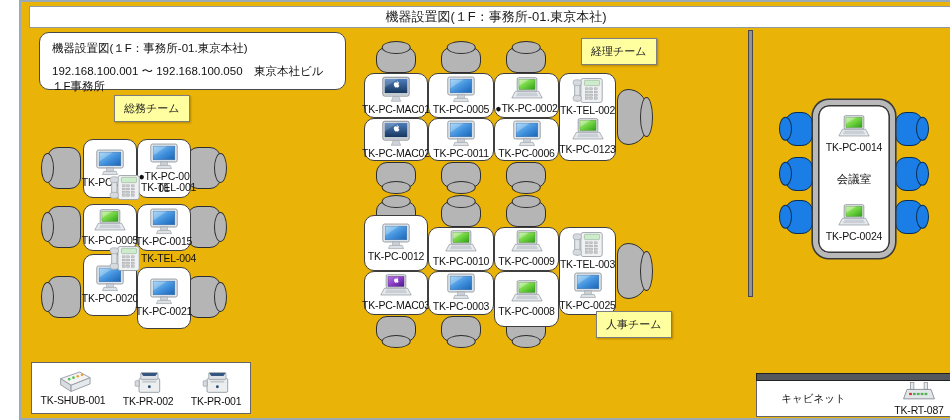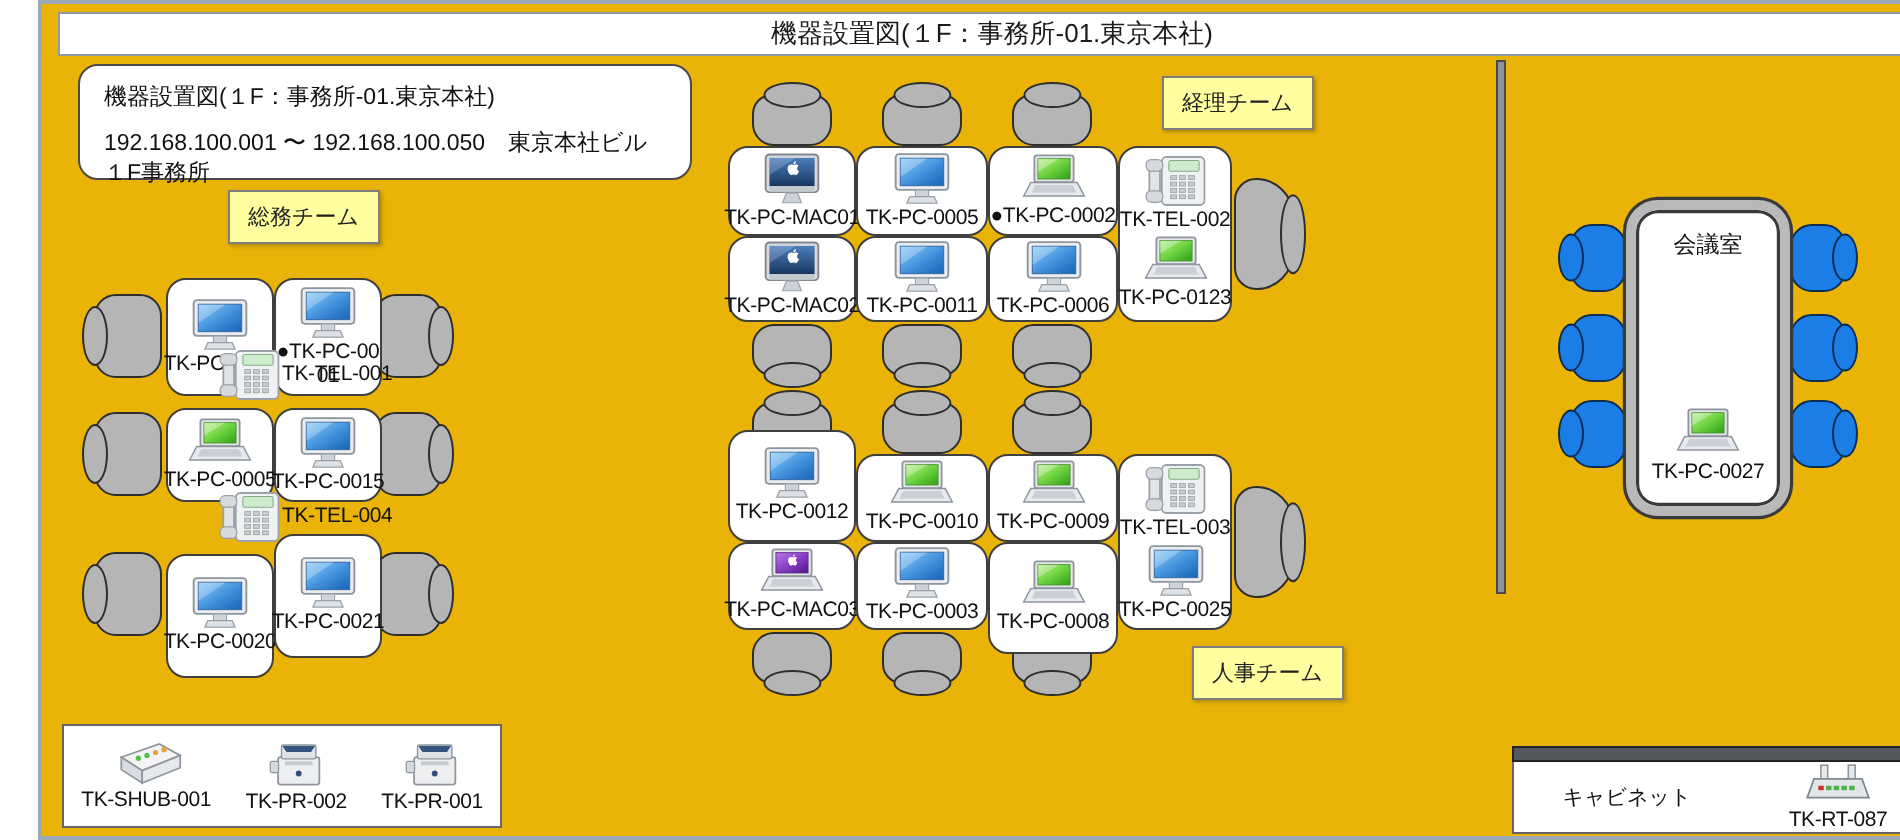--- a/index.html
+++ b/index.html
@@ -83,21 +83,21 @@
 
   <div class="titlebar">機器設置図(１F：事務所-01.東京本社)</div>
 
   <div class="info-box">
     <div class="l1">機器設置図(１F：事務所-01.東京本社)</div>
     <div class="l2">192.168.100.001 〜 192.168.100.050　東京本社ビル１F事務所</div>
   </div>
 
   <div class="team-tag" style="left:93px;top:93px;">総務チーム</div>
   <div class="team-tag" style="left:560px;top:36px;">経理チーム</div>
-  <div class="team-tag" style="left:575px;top:321px;">人事チーム</div>
+  <div class="team-tag" style="left:575px;top:309px;">人事チーム</div>
 
   <div class="chair left" style="left:26px;top:145px;width:34px;height:42px;"></div>
   <div class="chair left" style="left:26px;top:204px;width:34px;height:42px;"></div>
   <div class="chair left" style="left:26px;top:274px;width:34px;height:42px;"></div>
   <div class="chair right" style="left:166px;top:145px;width:34px;height:42px;"></div>
   <div class="chair right" style="left:166px;top:204px;width:34px;height:42px;"></div>
   <div class="chair right" style="left:166px;top:274px;width:34px;height:42px;"></div>
 
   <div class="desk" style="left:62px;top:137px;width:54px;height:59px;">
     <span class="dev-ico">
@@ -168,21 +168,21 @@
           </defs>
           <rect x="3" y="0.8" width="28" height="19" rx="1.8" fill="#e9edf1" stroke="#8e959c"></rect>
           <rect x="5.5" y="3" width="23" height="14.5" fill="url(#gB)" stroke="#3a6ea8" stroke-width="0.6"></rect>
           <polygon points="5.5,3 20,3 5.5,13" fill="#ffffff" opacity="0.25"></polygon>
           <rect x="13.5" y="19.8" width="7" height="3.6" fill="#cdd3d8" stroke="#9aa1a8" stroke-width="0.6"></rect>
           <path d="M9 26.8 L25 26.8 L23.5 23.4 L10.5 23.4 Z" fill="#dde2e6" stroke="#9aa1a8" stroke-width="0.7"></path>
         </svg>
       </span>
     <span class="lbl nw">TK-PC-0015</span>
   </div>
-  <div class="desk" style="left:62px;top:275px;width:54px;height:62px;">
+  <div class="desk" style="left:62px;top:252px;width:54px;height:62px;">
     <span class="dev-ico">
         <svg width="32" height="27" viewBox="0 0 34 28">
           <defs>
             <linearGradient id="gB" x1="0" y1="0" x2="1" y2="1">
               <stop offset="0" stop-color="#8ecdf8"></stop>
               <stop offset="0.55" stop-color="#3f8fdc"></stop>
               <stop offset="1" stop-color="#1a63b4"></stop>
             </linearGradient>
           </defs>
           <rect x="3" y="0.8" width="28" height="19" rx="1.8" fill="#e9edf1" stroke="#8e959c"></rect>
@@ -603,39 +603,58 @@
   <div class="wall" style="left:936px;top:28px;width:3px;height:346px;"></div>
 
   <div class="chair left blue" style="left:764px;top:110px;width:28px;height:34px;"></div>
   <div class="chair left blue" style="left:764px;top:155px;width:28px;height:34px;"></div>
   <div class="chair left blue" style="left:764px;top:198px;width:28px;height:34px;"></div>
   <div class="chair right blue" style="left:874px;top:110px;width:28px;height:34px;"></div>
   <div class="chair right blue" style="left:874px;top:155px;width:28px;height:34px;"></div>
   <div class="chair right blue" style="left:874px;top:198px;width:28px;height:34px;"></div>
 
   <div class="meeting-table">
+    <div class="mr-dev">
+      <span class="dev-ico">
+          <svg width="34" height="25" viewBox="0 0 36 28">
+            <defs>
+              <linearGradient id="gG" x1="0" y1="0" x2="1" y2="1">
+                <stop offset="0" stop-color="#b8f08c"></stop>
+                <stop offset="0.5" stop-color="#6ed33e"></stop>
+                <stop offset="1" stop-color="#2f9e1a"></stop>
+              </linearGradient>
+            </defs>
+            <rect x="7" y="0.8" width="22" height="15" rx="1.5" fill="#e3e7ea" stroke="#8e959c"></rect>
+            <rect x="9" y="2.6" width="18" height="11.4" fill="url(#gG)" stroke="#4d8f33" stroke-width="0.5"></rect>
+            <polygon points="9,2.6 21,2.6 9,10" fill="#ffffff" opacity="0.3"></polygon>
+            <polygon points="5,16 31,16 35,23.5 1,23.5" fill="#e7eaee" stroke="#8e959c" stroke-width="0.8"></polygon>
+            <polygon points="7.5,17.3 28.5,17.3 30.5,21.5 5.5,21.5" fill="#c9cfd5"></polygon>
+          </svg>
+        </span>
+      <span class="lbl nw">TK-PC-0014</span>
+    </div>
     <div class="room-name">会議室</div>
     <div class="mr-dev">
       <span class="dev-ico">
           <svg width="34" height="25" viewBox="0 0 36 28">
             <defs>
               <linearGradient id="gG" x1="0" y1="0" x2="1" y2="1">
                 <stop offset="0" stop-color="#b8f08c"></stop>
                 <stop offset="0.5" stop-color="#6ed33e"></stop>
                 <stop offset="1" stop-color="#2f9e1a"></stop>
               </linearGradient>
             </defs>
             <rect x="7" y="0.8" width="22" height="15" rx="1.5" fill="#e3e7ea" stroke="#8e959c"></rect>
             <rect x="9" y="2.6" width="18" height="11.4" fill="url(#gG)" stroke="#4d8f33" stroke-width="0.5"></rect>
             <polygon points="9,2.6 21,2.6 9,10" fill="#ffffff" opacity="0.3"></polygon>
             <polygon points="5,16 31,16 35,23.5 1,23.5" fill="#e7eaee" stroke="#8e959c" stroke-width="0.8"></polygon>
             <polygon points="7.5,17.3 28.5,17.3 30.5,21.5 5.5,21.5" fill="#c9cfd5"></polygon>
           </svg>
         </span>
-      <span class="lbl nw">TK-PC-0027</span>
+      <span class="lbl nw">TK-PC-0024</span>
     </div>
   </div>
 
   <div class="equip-box" style="left:10px;top:360px;width:220px;height:52px;">
     <div class="equip-item">
       <span class="dev-ico">
           <svg width="38" height="25" viewBox="0 0 40 26">
             <polygon points="7,10 27,3 38,9 18,17" fill="#f4f4f4" stroke="#8e959c" stroke-width="0.9"></polygon>
             <polygon points="7,10 18,17 18,23.5 7,16.5" fill="#d9dde1" stroke="#8e959c" stroke-width="0.9"></polygon>
             <polygon points="18,17 38,9 38,15.5 18,23.5" fill="#e6e9ec" stroke="#8e959c" stroke-width="0.9"></polygon>

